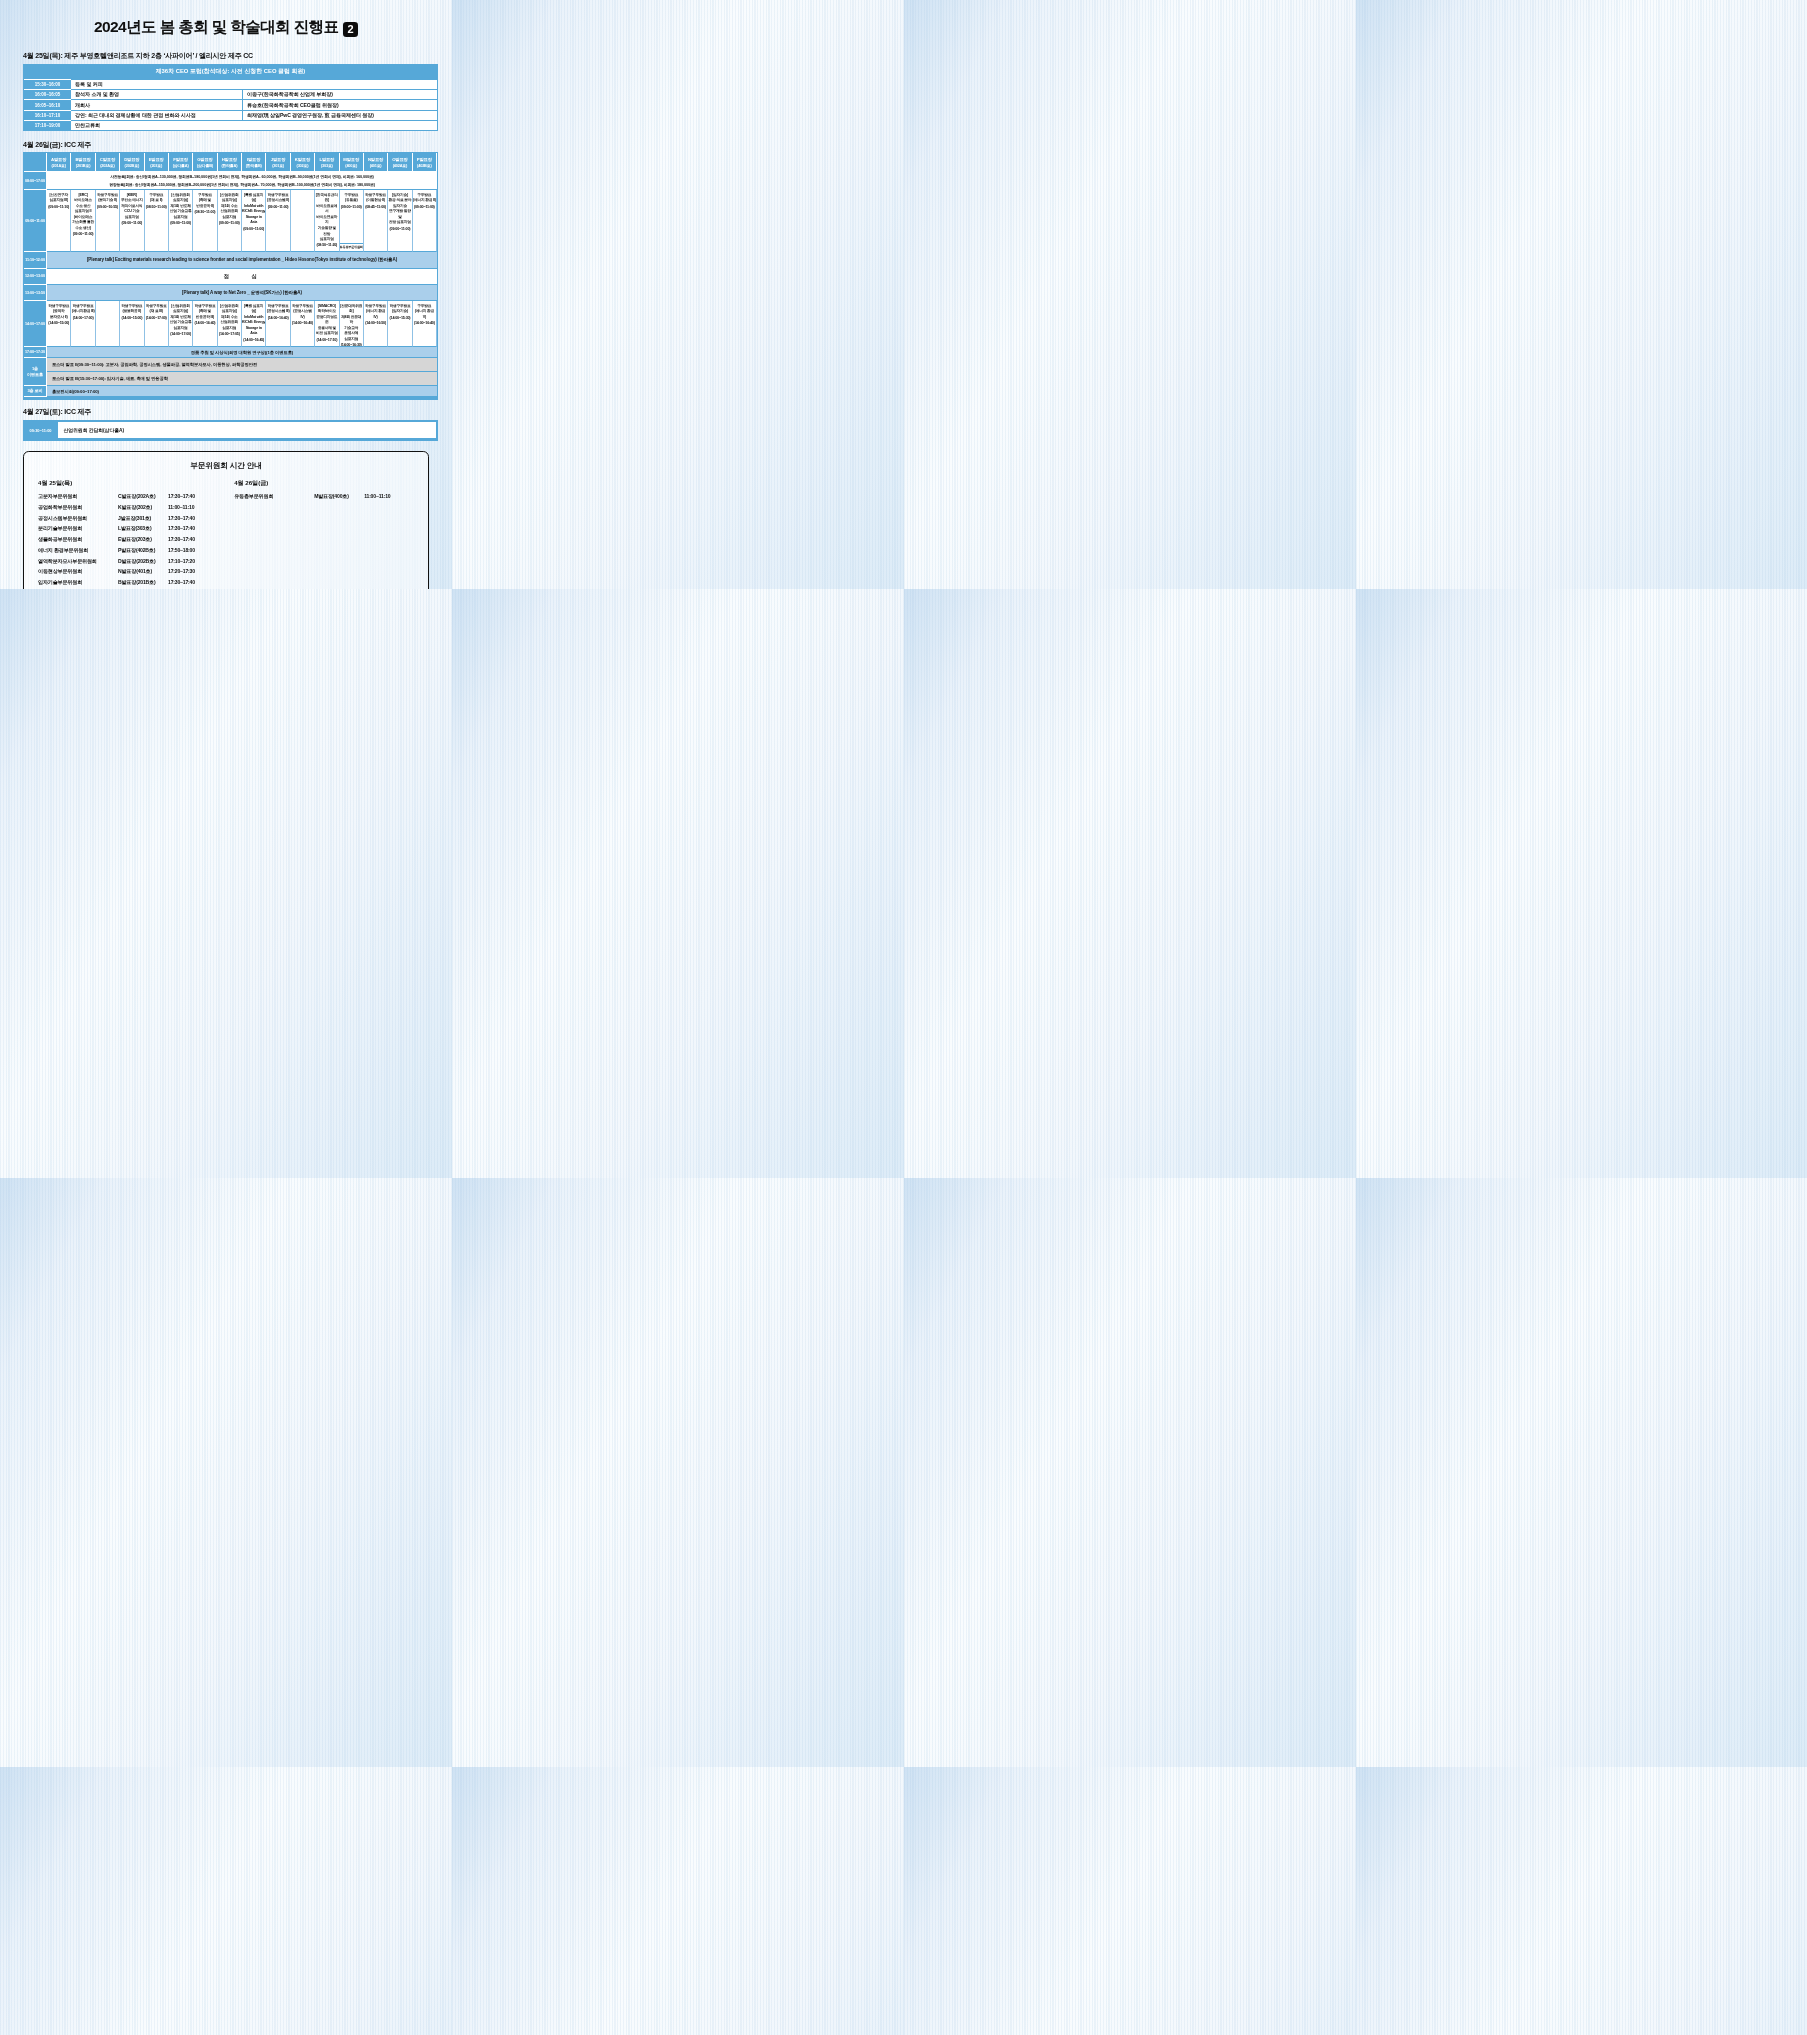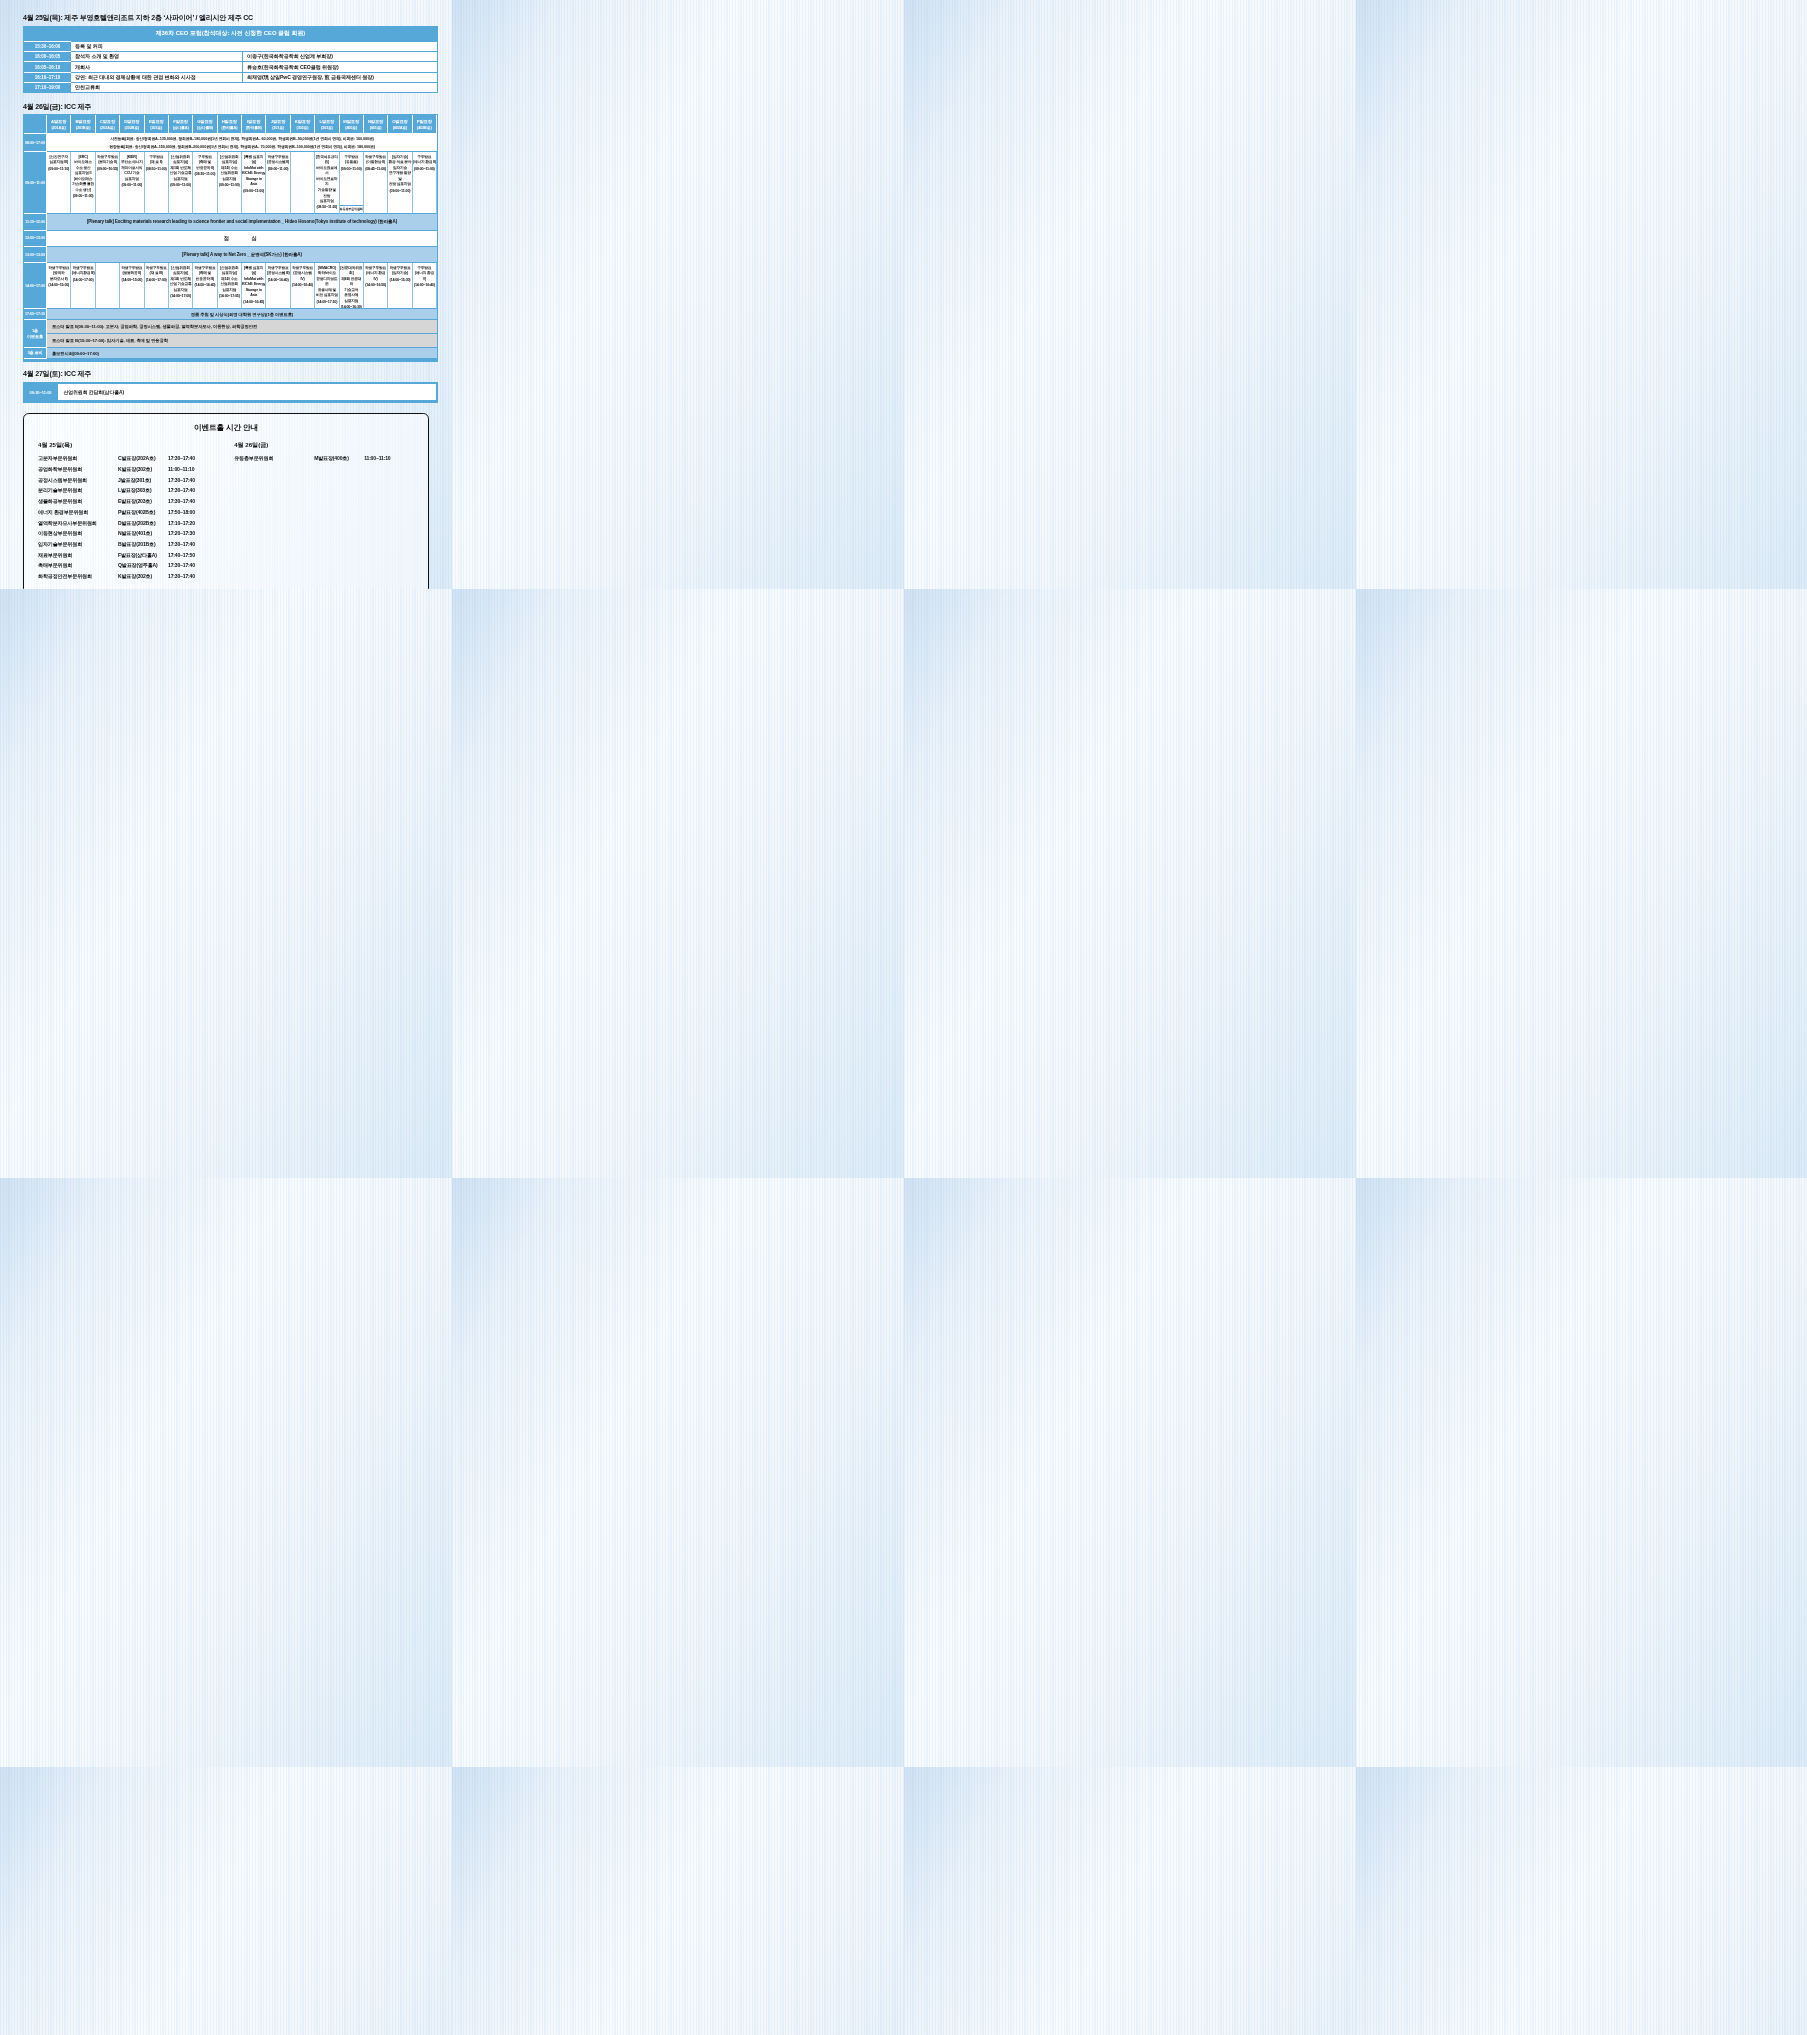--- a/index.html
+++ b/index.html
@@ -83,20 +83,23 @@
   .info-row { display:grid; grid-template-columns:80px 50px 1fr; margin-bottom:3.7px; }
   .info-row > div { font-size:5.1px; font-weight:600; letter-spacing:-0.2px; }
 
   .footnote { margin:7.3px 0 0 39px; font-size:5.5px; font-weight:700; letter-spacing:-0.1px; }
 </style>
 </head>
 <body>
 
 <div class="page">
 
+  <div class="title-wrap">
+    <span class="title">2024년도 봄 총회 및 학술대회 진행표</span><span class="badge">2</span>
+  </div>
 
   <div class="date-line d1">4월 25일(목): 제주 부영호텔앤리조트 지하 2층 ‘사파이어’ / 엘리시안 제주 CC</div>
 
   <div class="ceo-table">
     <div class="ceo-header">제36차 CEO 포럼(참석대상: 사전 신청한 CEO 클럽 회원)</div>
     <div id="ceo-rows">
         <div class="ceo-row">
           <div class="ceo-time">15:30~16:00</div>
           <div class="ceo-item ceo-span">등록 및 커피</div>
         </div>
@@ -413,21 +416,21 @@
     </div>
 
   <div class="date-line d3">4월 27일(토): ICC 제주</div>
 
   <div class="sat-table">
     <div class="sat-time">09:30~11:00</div>
     <div class="sat-content">산업위원회 간담회(삼다홀A)</div>
   </div>
 
   <div class="info-box">
-    <div class="info-title">이벤트홀 시간 안내</div>
+    <div class="info-title">부문위원회 시간 안내</div>
     <div class="info-cols">
       <div>
         <div class="info-date">4월 25일(목)</div>
         <div id="info-left">
             <div class="info-row">
               <div class="info-name">고분자부문위원회</div>
               <div class="info-venue">C발표장(202A호)</div>
               <div class="info-time">17:30~17:40</div>
             </div>
             <div class="info-row">

